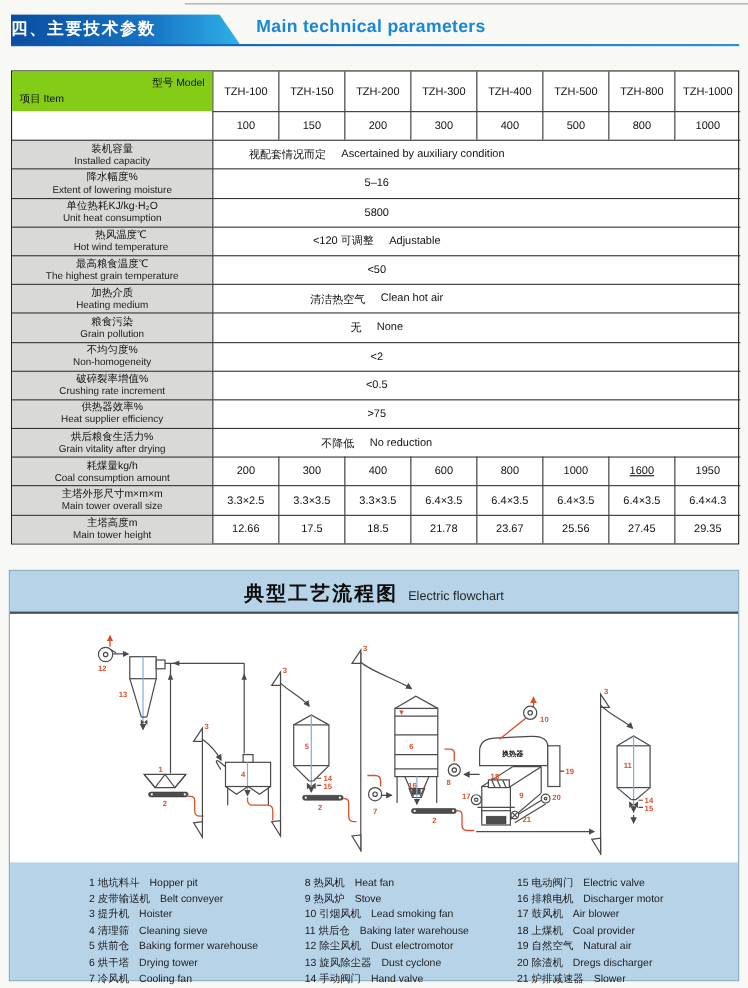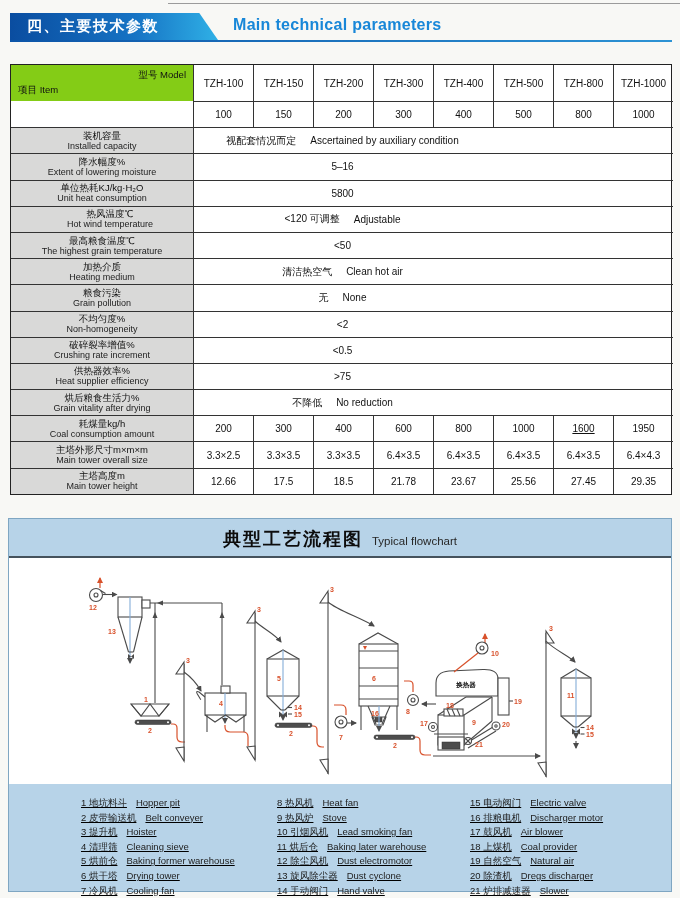--- a/index.html
+++ b/index.html
@@ -1,18 +1,18 @@
 <!DOCTYPE html>
 <html><head>
 <meta charset="utf-8">
 <style>
   html,body{margin:0;padding:0;}
   body{width:680px;height:898px;background:#f8f8f5;font-family:"Liberation Sans",sans-serif;position:relative;overflow:hidden;}
   .topline{position:absolute;left:168px;top:3px;width:512px;height:1px;background:#9b9b9b;}
-  .banner{position:absolute;left:10px;top:13px;width:208px;height:27px;background:linear-gradient(90deg,#0a4da0,#1673c4 60%,#2fb0e6);clip-path:polygon(0 0,91% 0,100% 100%,0 100%);display:flex;align-items:center;padding-left:17px;box-sizing:border-box;}
+  .banner{position:absolute;left:10px;top:13px;width:208px;height:27px;background:linear-gradient(90deg,#0a4da0,#1673c4 60%,#2fb0e6);clip-path:polygon(0 0,91% 0,100% 100%,0 100%);display:flex;align-items:center;box-sizing:border-box;}
   .banner .cn{color:#fff;font-size:15px;font-weight:bold;letter-spacing:1.5px;}
   .hrule{position:absolute;left:10px;top:40px;width:662px;height:2px;background:linear-gradient(90deg,#0d55a8,#2d93d4);}
   .entitle{position:absolute;left:233px;top:16px;font-size:16px;color:#1887d8;font-weight:600;letter-spacing:.3px;}
 
   .ptable{position:absolute;left:10px;top:64px;width:662px;display:grid;grid-template-columns:182px repeat(8,60px);grid-template-rows:36px repeat(15,26.2px);border:1.5px solid #222;box-sizing:border-box;background:#fff;}
   .pc{border-left:1px solid #333;border-top:1px solid #333;box-sizing:border-box;display:flex;align-items:center;justify-content:center;font-size:10px;color:#111;overflow:hidden;}
   .pc.c1{border-left:none}.pc.r1{border-top:none}
   .lab{background:#d9d9d8;flex-direction:column;line-height:11px;text-align:center;}
   .lab .cn{font-size:9.5px}.lab .en{font-size:9px;color:#222}
   .corner{position:relative;background:#84cc16;}
@@ -20,21 +20,21 @@
   .corner .it{position:absolute;bottom:4px;left:7px;font-size:9.5px}
   .span-val{justify-content:center;padding-right:182px;}
   .pair .en2{margin-left:14px}
 
   .panel{position:absolute;left:8px;top:518px;width:664px;height:374px;background:#fff;border:1px solid #7fa6c2;box-sizing:border-box;}
   .ptitle{height:39px;background:#b7d3e8;border-bottom:2px solid #45525c;display:flex;align-items:baseline;justify-content:center;gap:9px;padding-top:8px;box-sizing:border-box;}
   .ptitle .cn{font-size:18px;font-weight:bold;color:#0d0d0d;letter-spacing:2px;}
   .ptitle .en{font-size:11.5px;color:#272727}
   svg.flow{position:absolute;left:0;top:41px;width:662px;height:224px;}
   .legend{position:absolute;left:0;top:265px;width:662px;height:107px;background:#b7d3e8;display:flex;padding:12px 0 0 72px;box-sizing:border-box;}
-  .leg-col{width:196px;text-decoration:underline;}
+  .leg-col{width:196px;}
   .leg-col.c2{width:193px;}
   .leg-item{font-size:9.5px;color:#1b1b1b;line-height:14.6px;white-space:nowrap;}
   .leg-item .en{margin-left:9px;color:#222}
 
   svg .ln{stroke:#4a4a4a;stroke-width:1.1;fill:none;}
   svg .fillw{fill:#fff;stroke:#4a4a4a;stroke-width:1.1;}
   svg .red{stroke:#d8512b;stroke-width:1.2;fill:none;}
   svg .blu{stroke:#84add8;stroke-width:1.1;fill:none;}
   svg .dk{fill:#4a4a4a;stroke:none;}
   svg .belt{fill:#4d4d4d;stroke:#333;stroke-width:.5;}
@@ -181,21 +181,21 @@
     <div class="pc " style="grid-area: 16 / 5;">21.78</div>
     <div class="pc " style="grid-area: 16 / 6;">23.67</div>
     <div class="pc " style="grid-area: 16 / 7;">25.56</div>
     <div class="pc " style="grid-area: 16 / 8;">27.45</div>
     <div class="pc " style="grid-area: 16 / 9;">29.35</div>
   </div>
 
 <div class="panel">
   <div class="ptitle">
     <span class="cn">典型工艺流程图</span>
-    <span class="en">Typical flowchart</span>
+    <span class="en">Electric flowchart</span>
   </div>
 
   <svg class="flow" viewBox="0 0 662 224">
     <defs>
       <marker id="ad" markerWidth="7" markerHeight="7" refX="5" refY="3" orient="auto" markerUnits="userSpaceOnUse">
           <path d="M0,0L6,3L0,6Z" fill="#4a4a4a"></path>
         </marker>
       <marker id="ar" markerWidth="7" markerHeight="7" refX="5" refY="3" orient="auto" markerUnits="userSpaceOnUse">
           <path d="M0,0L6,3L0,6Z" fill="#d8512b"></path>
         </marker>

